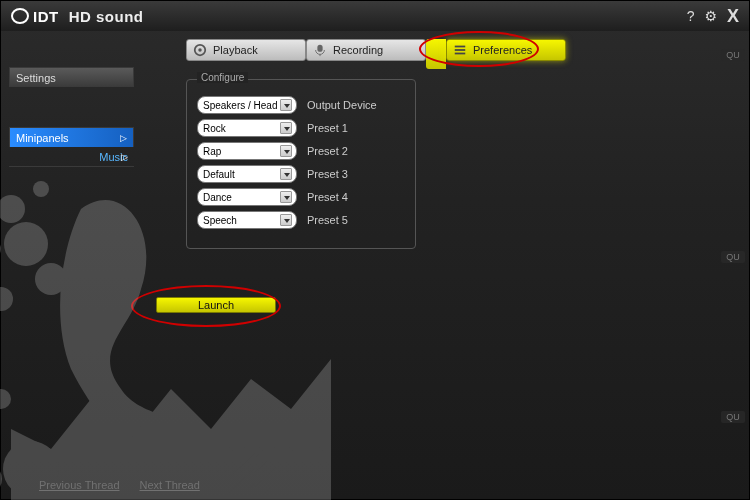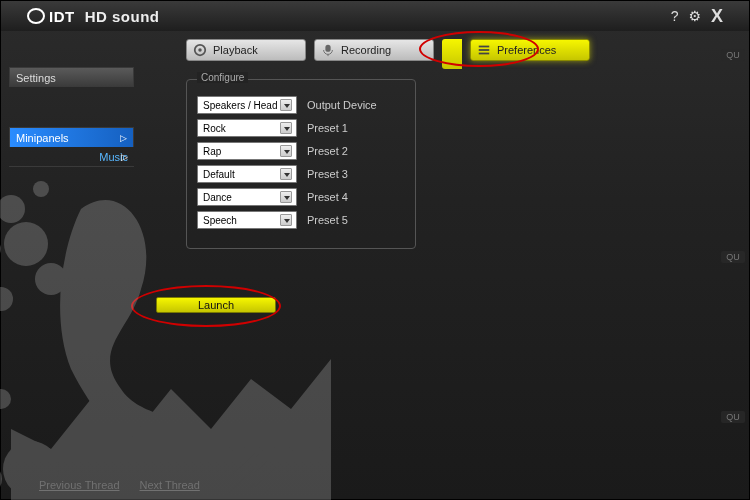--- a/index.html
+++ b/index.html
@@ -9,39 +9,39 @@
     width: 750px; height: 500px;
     background: linear-gradient(180deg, #2b2b2b 0%, #222 40%, #1a1a1a 100%);
     border: 1px solid #000;
     position: relative;
   }
 
   .title-bar {
     height: 30px;
     background: linear-gradient(180deg, #3a3a3a, #1e1e1e);
     display: flex; align-items: center;
-    padding: 0 26px;
+    padding: 0 10px;
     color: #fff;
     font-size: 13px;
     position: relative;
   }
   .logo { display: flex; align-items: center; gap: 4px; }
   .logo-badge {
     width: 18px; height: 16px; border: 2px solid #fff; border-radius: 50% 50% 50% 50%;
     display: inline-block; position: relative;
   }
   .logo-text { font-weight: bold; font-size: 15px; letter-spacing: 0.5px; }
   .title-sub { margin-left: 10px; font-weight: bold; font-size: 15px; letter-spacing: 0.5px; color: #eee;}
   .title-controls { margin-left: auto; display: flex; gap: 10px; align-items: center; color: #ddd; }
   .title-controls span { font-size: 14px; cursor: pointer; }
   .title-controls .gear { font-size: 14px; }
   .title-controls .close { font-size: 18px; font-weight: bold; }
 
   .tab-strip {
-    height: 30px; display: flex; gap: 8px;
+    height: 30px; display: flex; gap: 0;
     position: absolute; left: 185px; top: 38px;
   }
   .tab {
     width: 120px; height: 22px;
     display: flex; align-items: center; justify-content: flex-start;
     padding-left: 6px; gap: 6px;
     font-size: 11px; color: #222;
     border-radius: 3px;
   }
   .tab-gray {
@@ -85,21 +85,21 @@
     position: absolute; top: -8px; left: 10px;
     background: #232323; padding: 0 4px;
     font-size: 10px; color: #aaa;
   }
   .cfg-row { display: flex; align-items: center; gap: 10px; margin-bottom: 5px; }
   .cfg-select {
     width: 100px; height: 18px;
     background: #fff; border: 1px solid #777;
     display: flex; align-items: center; justify-content: space-between;
     font-size: 10px; color: #000; padding: 0 4px 0 5px;
-    border-radius: 1px;
+    border-radius: 8px;
   }
   .cfg-select .caret { width: 12px; height: 12px; background: linear-gradient(#eee,#ccc); border: 1px solid #999; border-radius: 1px; position: relative; }
   .cfg-select .caret::after { content: ""; position: absolute; left: 3px; top: 4px; border-left: 3px solid transparent; border-right: 3px solid transparent; border-top: 4px solid #333; }
   .cfg-label { font-size: 11px; color: #ccc; }
 
   .launch-btn {
     position: absolute; left: 155px; top: 296px;
     width: 120px; height: 16px;
     background: linear-gradient(180deg, #f6f600, #c6c600);
     border: 1px solid #7a7a00;

